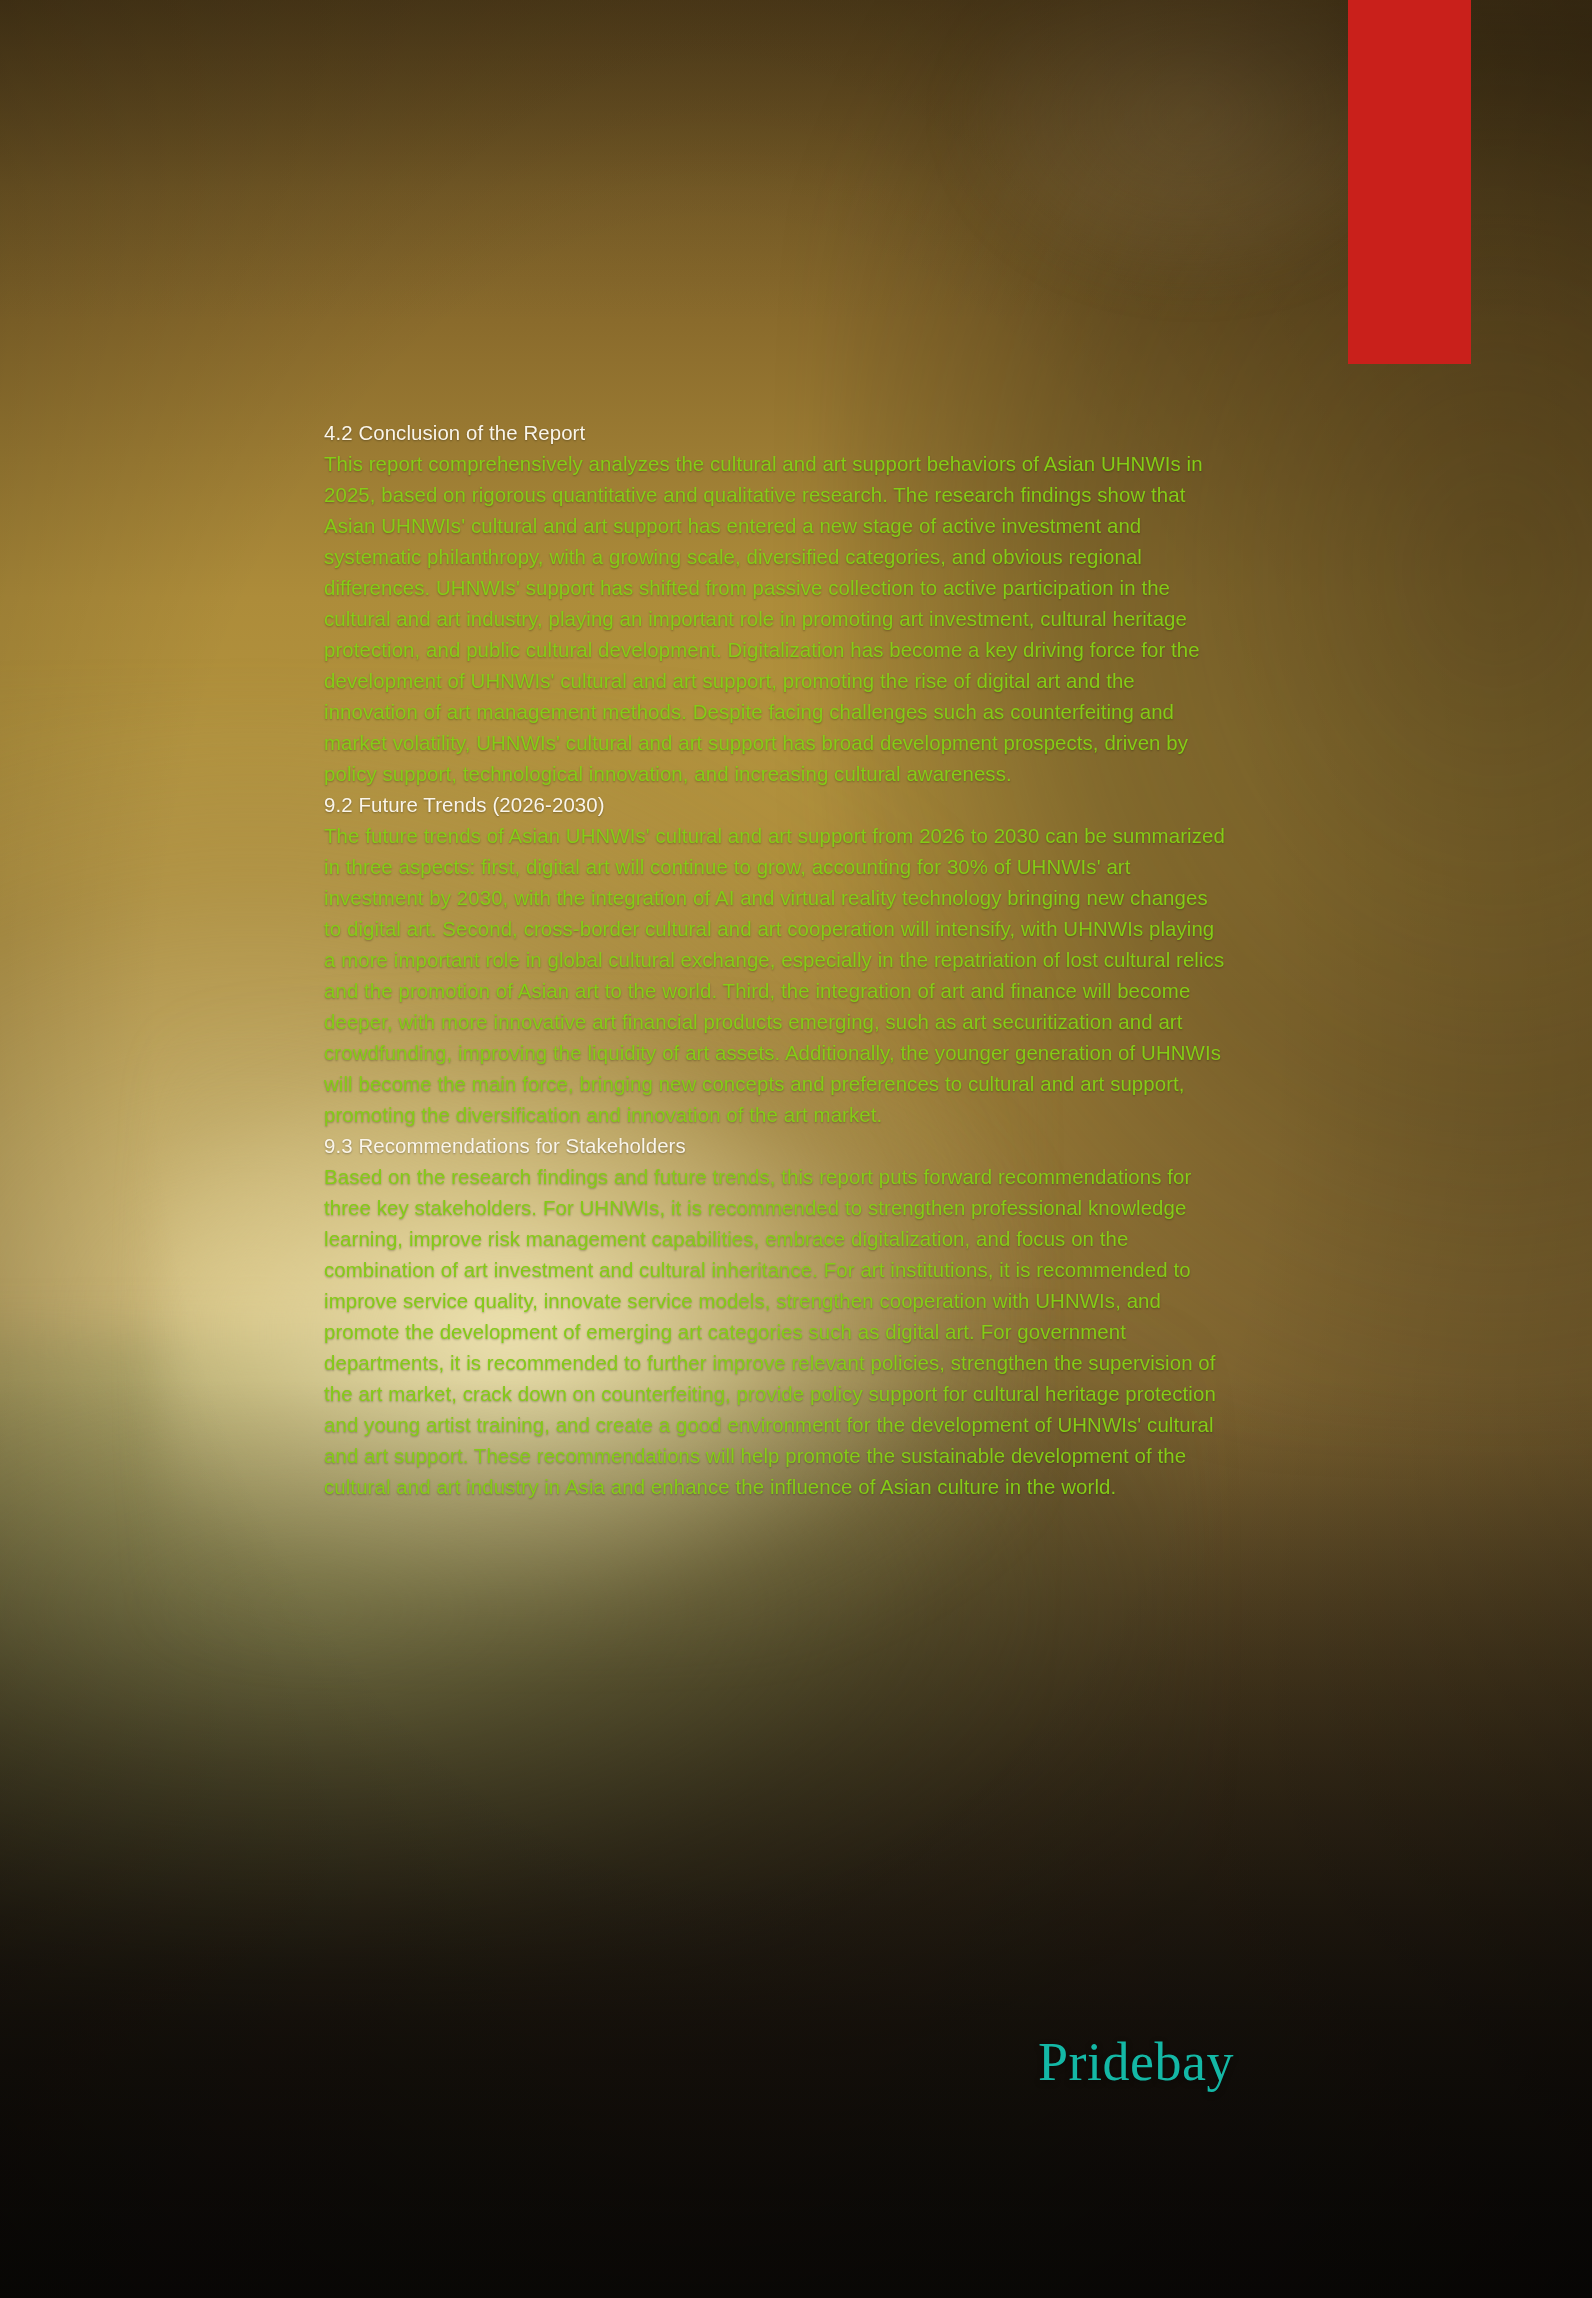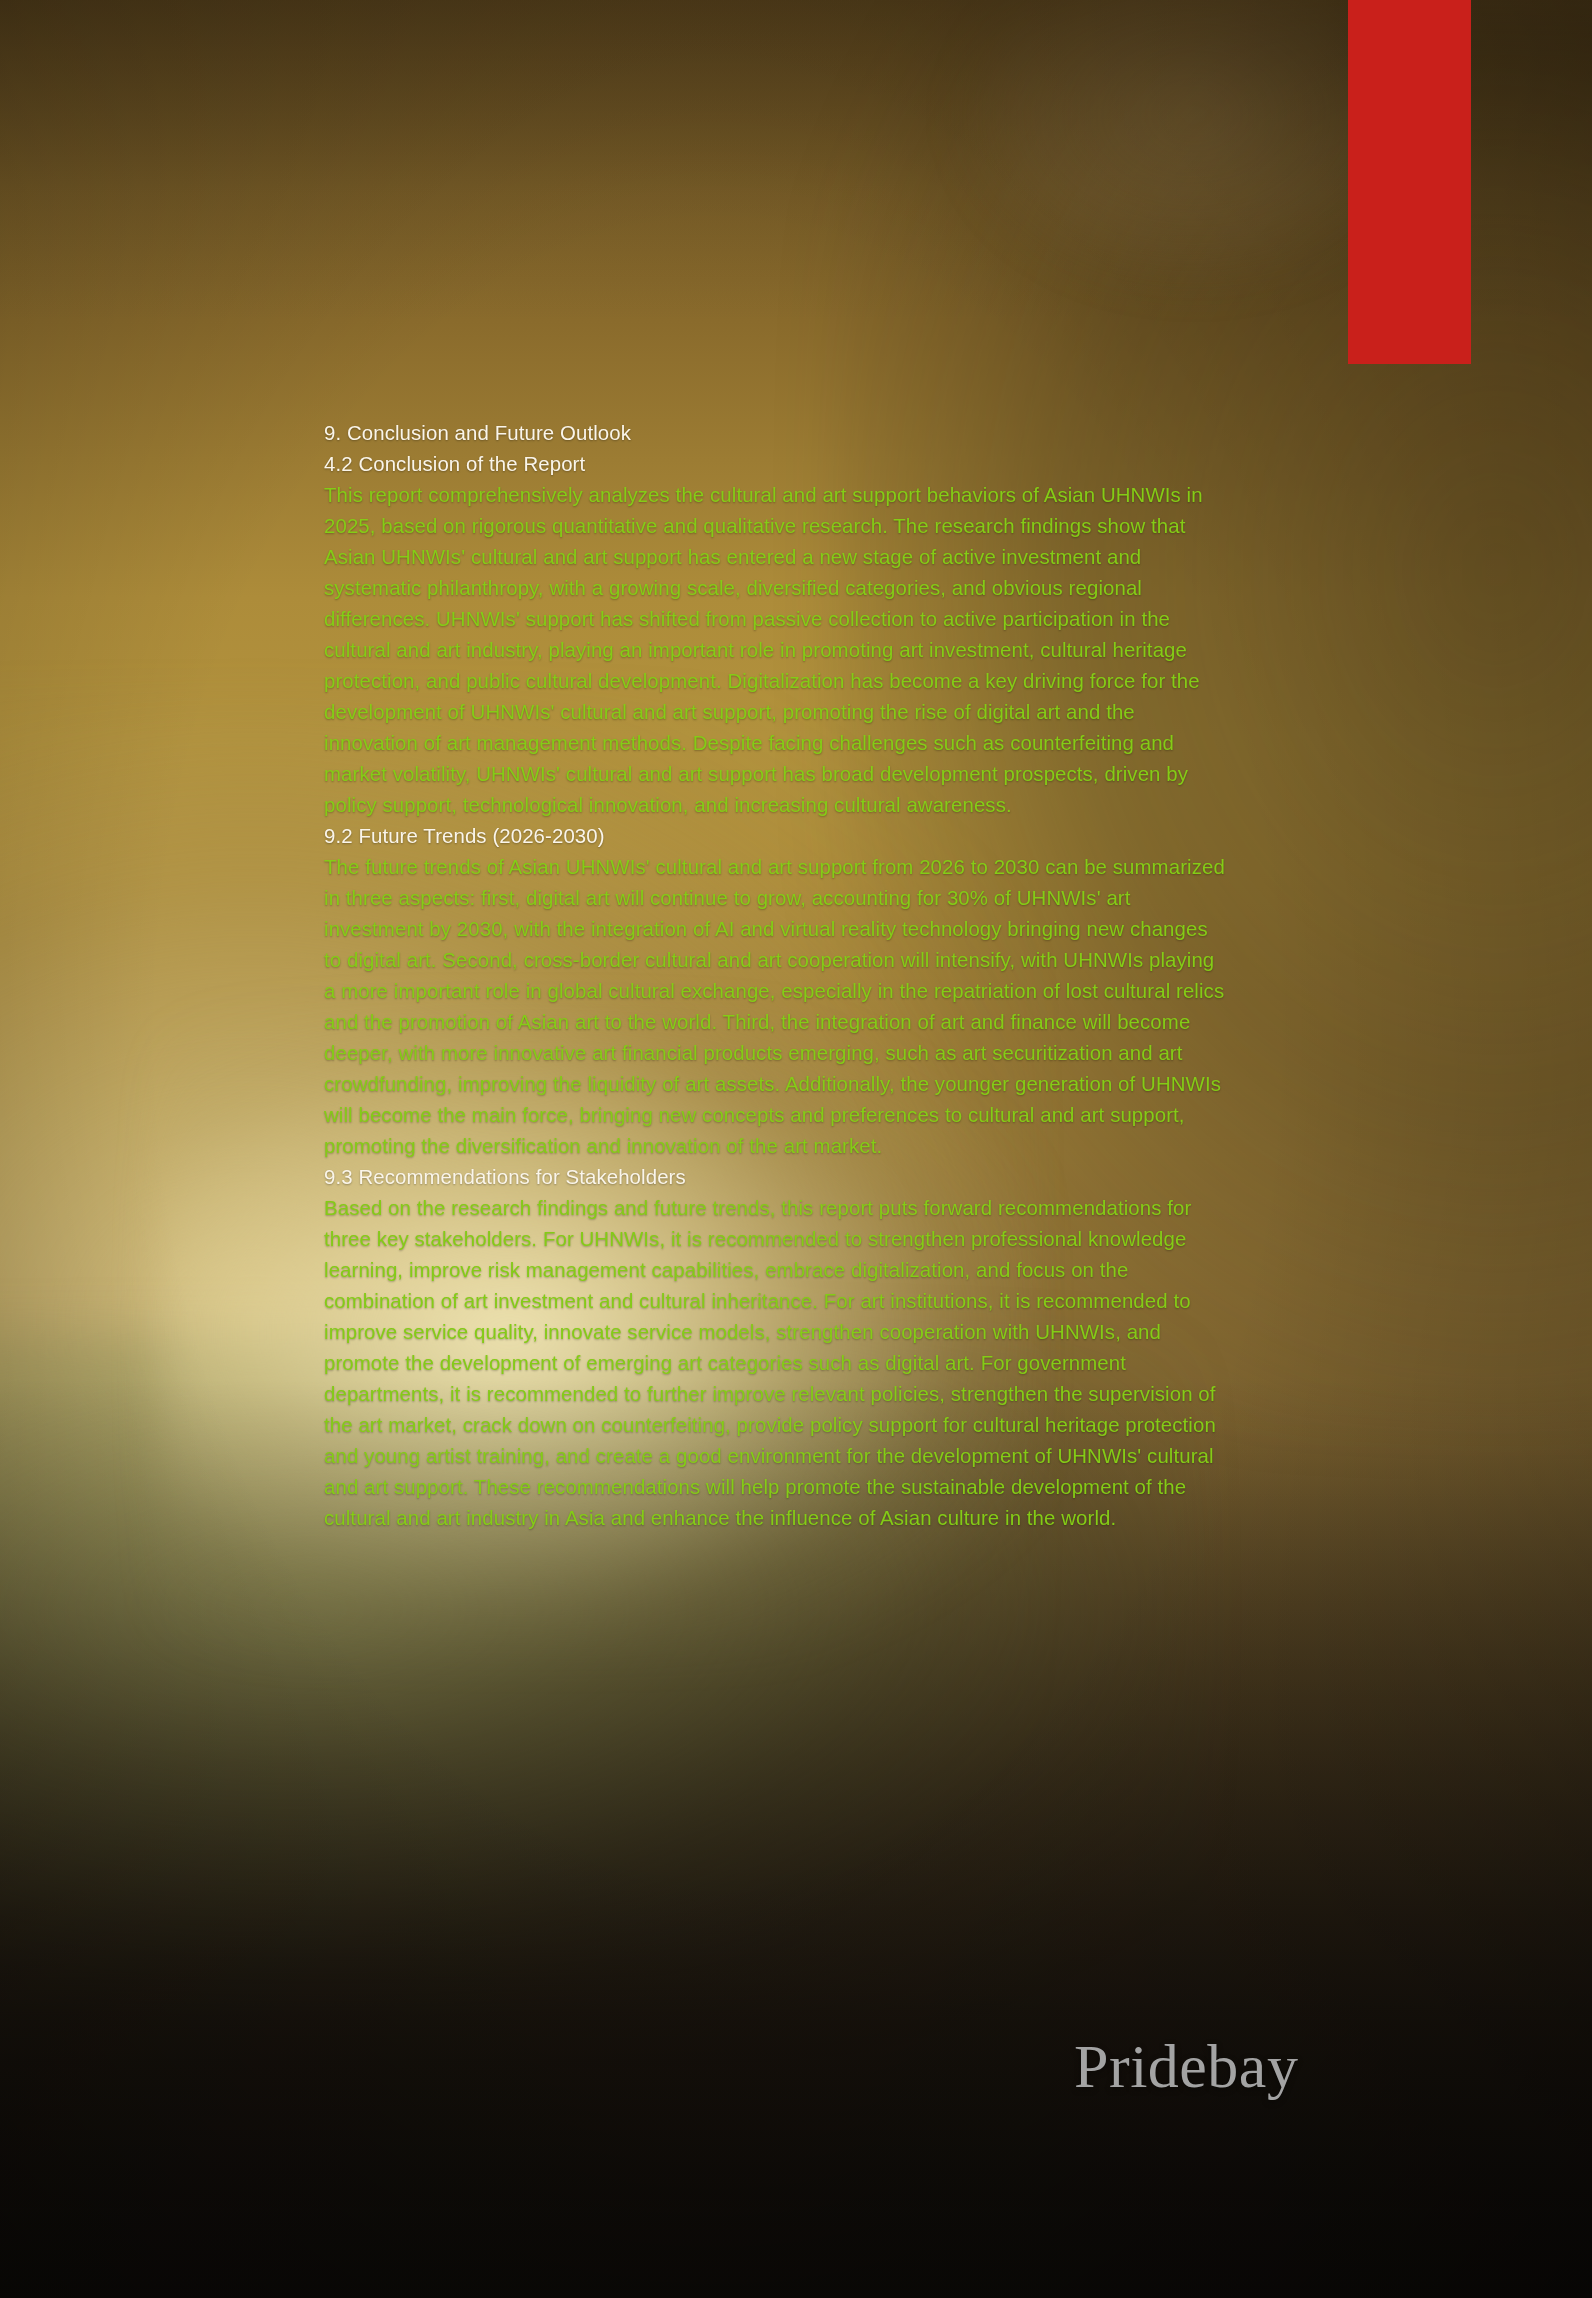--- a/index.html
+++ b/index.html
@@ -171,48 +171,46 @@
   }
   .para {
     color: #84cc16;
   }
 
   
   .logo {
     position: absolute;
     left: 1038px;
     top: 2035px;
-    color: #a3a3a3;
+    color: #14b8a6;
     font-family: "Liberation Serif", serif;
-    font-size: 62px;
+    font-size: 54px;
     letter-spacing: 0.5px;
     line-height: 1;
     text-shadow: 0 2px 6px rgba(0,0,0,0.4);
-    margin-left: 36px;
   }
 </style>
 </head>
 <body>
 
 <div class="page">
 
   <div class="bg-base"></div>
   <div class="bg-dark-right"></div>
   <div class="bg-soft-circle"></div>
   <div class="bg-warm-left"></div>
   <div class="bg-green-low"></div>
   <div class="bg-glow-mid"></div>
   <div class="bg-top-shade"></div>
   <div class="bg-bottom-fade"></div>
   <div class="bg-vignette"></div>
 
   <div class="accent-bar"></div>
 
   <div class="content">
-    <p class="heading">9. Conclusion and Future Outlook</p>
     <p class="heading">4.2 Conclusion of the Report</p>
     <p class="para">This report comprehensively analyzes the cultural and art support behaviors of Asian UHNWIs in 2025, based on rigorous quantitative and qualitative research. The research findings show that Asian UHNWIs' cultural and art support has entered a new stage of active investment and systematic philanthropy, with a growing scale, diversified categories, and obvious regional differences. UHNWIs' support has shifted from passive collection to active participation in the cultural and art industry, playing an important role in promoting art investment, cultural heritage protection, and public cultural development. Digitalization has become a key driving force for the development of UHNWIs' cultural and art support, promoting the rise of digital art and the innovation of art management methods. Despite facing challenges such as counterfeiting and market volatility, UHNWIs' cultural and art support has broad development prospects, driven by policy support, technological innovation, and increasing cultural awareness.</p>
     <p class="heading">9.2 Future Trends (2026-2030)</p>
     <p class="para">The future trends of Asian UHNWIs' cultural and art support from 2026 to 2030 can be summarized in three aspects: first, digital art will continue to grow, accounting for 30% of UHNWIs' art investment by 2030, with the integration of AI and virtual reality technology bringing new changes to digital art. Second, cross-border cultural and art cooperation will intensify, with UHNWIs playing a more important role in global cultural exchange, especially in the repatriation of lost cultural relics and the promotion of Asian art to the world. Third, the integration of art and finance will become deeper, with more innovative art financial products emerging, such as art securitization and art crowdfunding, improving the liquidity of art assets. Additionally, the younger generation of UHNWIs will become the main force, bringing new concepts and preferences to cultural and art support, promoting the diversification and innovation of the art market.</p>
     <p class="heading">9.3 Recommendations for Stakeholders</p>
     <p class="para">Based on the research findings and future trends, this report puts forward recommendations for three key stakeholders. For UHNWIs, it is recommended to strengthen professional knowledge learning, improve risk management capabilities, embrace digitalization, and focus on the combination of art investment and cultural inheritance. For art institutions, it is recommended to improve service quality, innovate service models, strengthen cooperation with UHNWIs, and promote the development of emerging art categories such as digital art. For government departments, it is recommended to further improve relevant policies, strengthen the supervision of the art market, crack down on counterfeiting, provide policy support for cultural heritage protection and young artist training, and create a good environment for the development of UHNWIs' cultural and art support. These recommendations will help promote the sustainable development of the cultural and art industry in Asia and enhance the influence of Asian culture in the world.</p>
   </div>
 
   <div class="logo">Pridebay</div>
 

